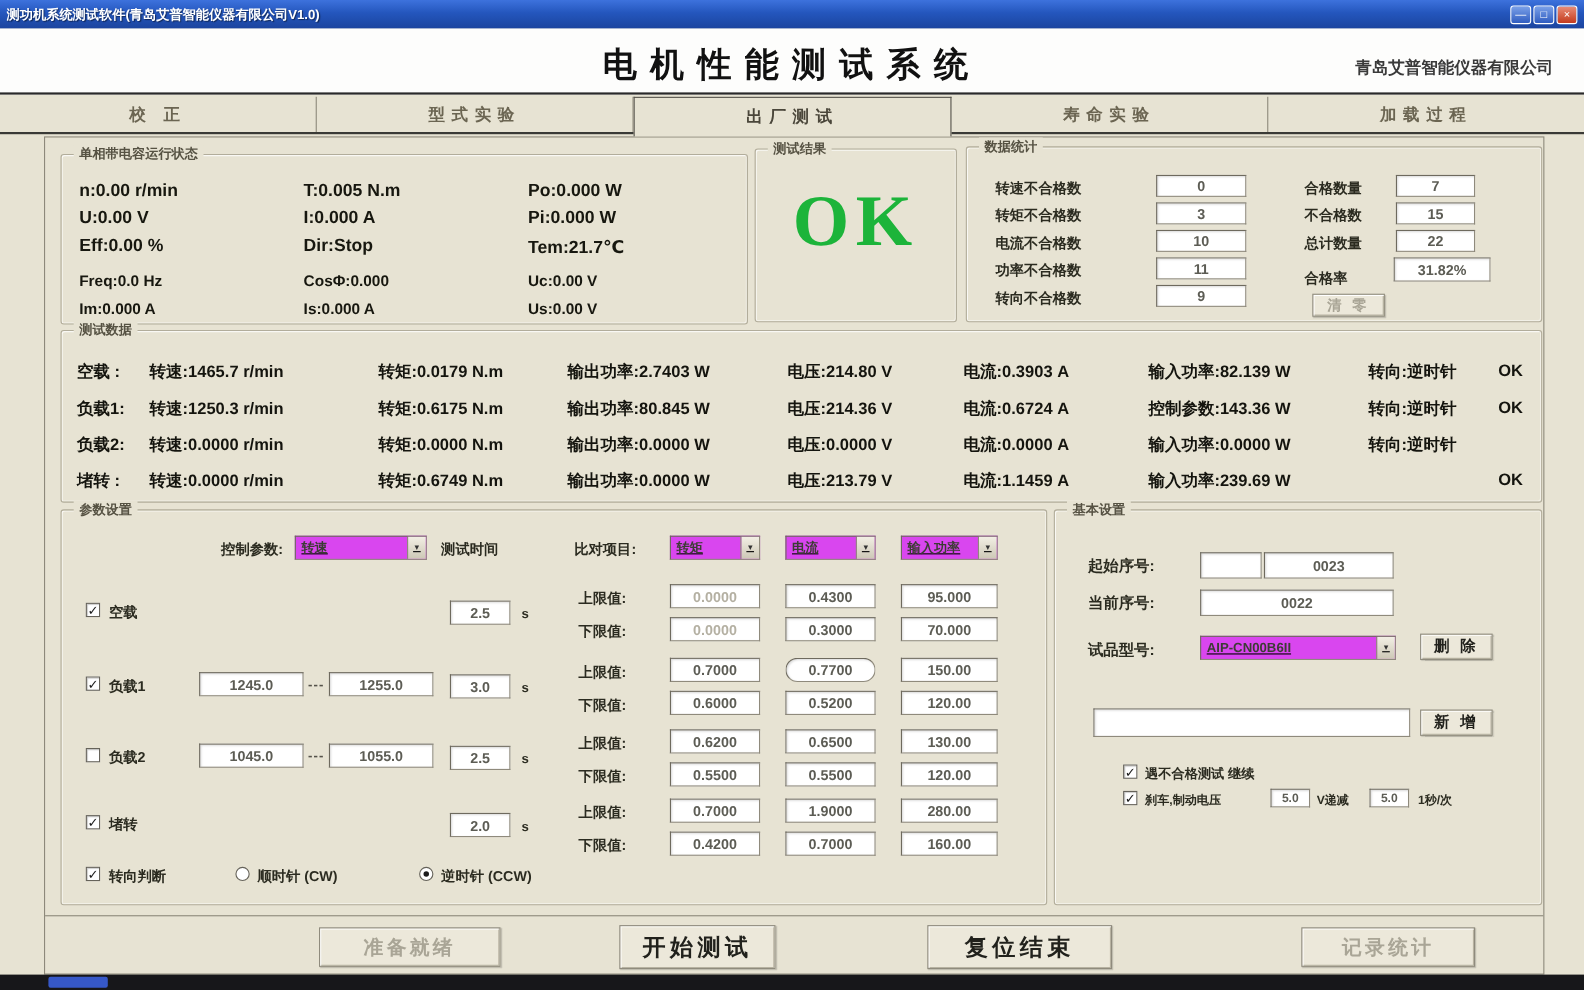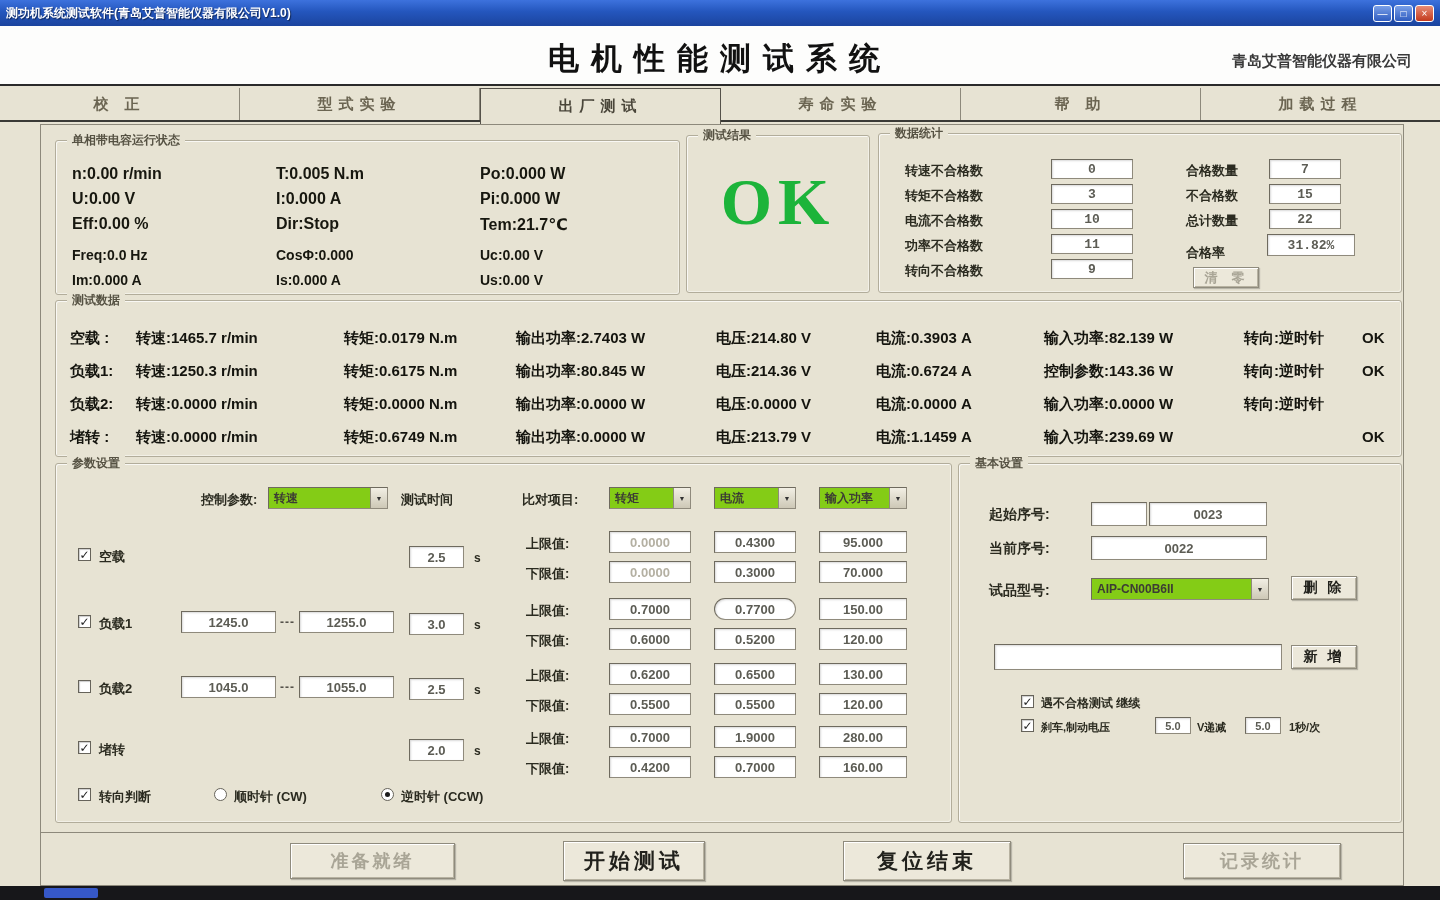--- a/index.html
+++ b/index.html
@@ -43,22 +43,22 @@
   .gb-title { position:absolute; top:-9px; left:11px; background:#E7E3D3; padding:0 5px;
     font-size:12px; font-weight:bold; color:#565243; white-space:nowrap; }
 
   
   .win-input { position:absolute; background:#fff; border:1px solid #8f8a7c;
     border-top-color:#6e6a5e; border-left-color:#6e6a5e;
     box-shadow:inset 1px 1px 2px rgba(0,0,0,.15);
     display:flex; align-items:center; justify-content:center;
     font-size:13px; font-weight:bold; color:#5c5c54; white-space:nowrap; }
   .win-input.dim { color:#b4b0a2; }
-  .dropdown { position:absolute; background:#84cc16; border:1px solid #8f8a7c;
-    border-top-color:#6e6a5e; border-left-color:#6e6a5e; display:flex; align-items:stretch; cursor:pointer; }
+  .dropdown { position:absolute; background:#d946ef; border:1px solid #8f8a7c;
+    border-top-color:#6e6a5e; border-left-color:#6e6a5e; display:flex; align-items:stretch; cursor:pointer;text-decoration:underline; }
   .dd-value { flex:1; font-size:12px; font-weight:bold; color:#3c3c34; display:flex; align-items:center; padding-left:5px; white-space:nowrap; overflow:hidden; }
   .dd-btn { width:17px; background:linear-gradient(180deg,#f2efe4,#cdc8b6); border-left:1px solid #8f8a7c;
     display:flex; align-items:center; justify-content:center; font-size:7px; color:#333; }
   .checkbox { position:absolute; width:13px; height:13px; background:#fff; border:1px solid #66635a;
     box-shadow:inset 1px 1px 1px rgba(0,0,0,.2); display:flex; align-items:center; justify-content:center;
     font-size:12px; font-weight:bold; color:#1c1c1c; cursor:pointer; }
   .radio { position:absolute; width:13px; height:13px; background:#fff; border:1px solid #66635a;
     border-radius:50%; display:flex; align-items:center; justify-content:center; cursor:pointer; }
   .radio.selected::after { content:""; width:5px; height:5px; border-radius:50%; background:#1c1c1c; }
   .lbl { position:absolute; font-size:13px; font-weight:bold; color:#2b2b20; white-space:nowrap; }
@@ -107,21 +107,20 @@
 <div class="header">
   <div class="header-title">电机性能测试系统</div>
   <div class="header-company">青岛艾普智能仪器有限公司</div>
 </div>
 
 <div class="tabbar">
   <div class="tab">校 正</div>
   <div class="tab">型式实验</div>
   <div class="tab active">出厂测试</div>
   <div class="tab">寿命实验</div>
-  <div class="tab">帮 助</div>
   <div class="tab">加载过程</div>
 </div>
 
 <div class="frame"></div>
 
 <div class="groupbox" style="left:55px;top:140px;width:625px;height:155px;">
   <div class="gb-title">单相带电容运行状态</div>
   <div class="status-val" style="left:16px;top:24px;">n:0.00 r/min</div>
   <div class="status-val" style="left:220px;top:24px;">T:0.005 N.m</div>
   <div class="status-val" style="left:424px;top:24px;">Po:0.000 W</div>
@@ -137,21 +136,21 @@
   <div class="status-val small" style="left:16px;top:131px;">Im:0.000 A</div>
   <div class="status-val small" style="left:220px;top:131px;">Is:0.000 A</div>
   <div class="status-val small" style="left:424px;top:131px;">Us:0.00 V</div>
 </div>
 
 <div class="groupbox" style="left:686px;top:135px;width:184px;height:158px;">
   <div class="gb-title">测试结果</div>
   <div class="ok-value">OK</div>
 </div>
 
-<div class="groupbox" style="left:878px;top:133px;width:524px;height:160px;font-family:Liberation Mono, monospace;">
+<div class="groupbox" style="left:878px;top:133px;width:524px;height:160px;">
   <div class="gb-title">数据统计</div>
   <div class="lbl" style="left:26px;top:28px;">转速不合格数</div>
   <div class="win-input" style="left:172px;top:25px;width:82px;height:20px;">0</div>
   <div class="lbl" style="left:26px;top:53px;">转矩不合格数</div>
   <div class="win-input" style="left:172px;top:50px;width:82px;height:20px;">3</div>
   <div class="lbl" style="left:26px;top:78px;">电流不合格数</div>
   <div class="win-input" style="left:172px;top:75px;width:82px;height:20px;">10</div>
   <div class="lbl" style="left:26px;top:103px;">功率不合格数</div>
   <div class="win-input" style="left:172px;top:100px;width:82px;height:20px;">11</div>
   <div class="lbl" style="left:26px;top:128px;">转向不合格数</div>

